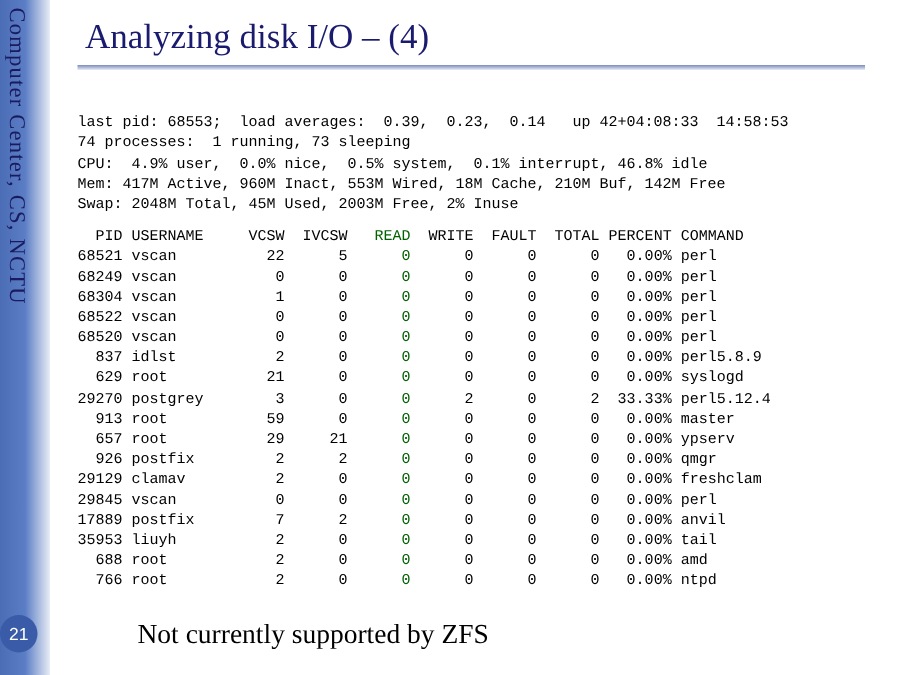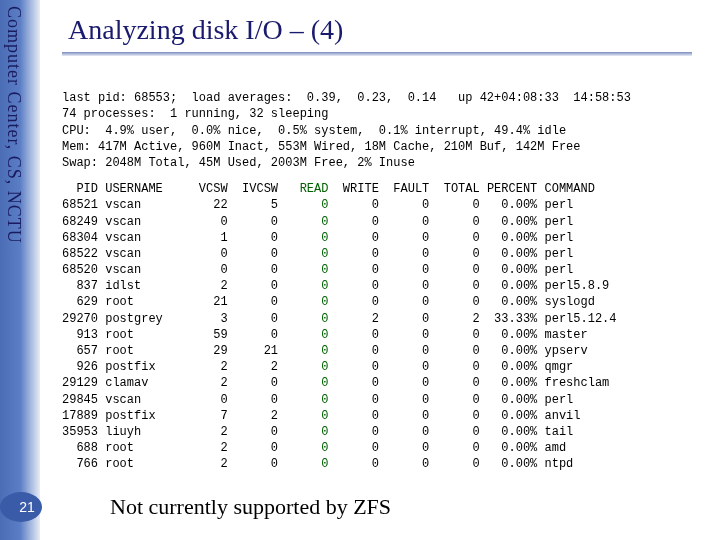--- a/index.html
+++ b/index.html
@@ -38,21 +38,20 @@
     bottom: 18px;
     width: 30px;
     height: 30px;
     background: #3a5ca8;
     border-radius: 50%;
     color: #fff;
     font-size: 14px;
     display: flex;
     align-items: center;
     justify-content: center;
-    padding-left: 12px;
   }
   .main {
     position: absolute;
     left: 50px;
     top: 0;
     width: 660px;
     height: 540px;
   }
   .title {
     font-family: "Times New Roman", serif;
@@ -104,19 +103,19 @@
   <div class="sidebar-text">Computer Center, CS, NCTU</div>
   <div class="page-number">21</div>
 </div>
 
 <div class="main">
   <div class="title">Analyzing disk I/O – (4)</div>
   <div class="title-underline"></div>
 
   <div class="terminal">
 <div class="header-block"><span>last pid: 68553;  load averages:  0.39,  0.23,  0.14   up 42+04:08:33  14:58:53</span>
-<span>74 processes:  1 running, 32 sleeping</span>
-<span>CPU:  4.9% user,  0.0% nice,  0.5% system,  0.1% interrupt, 49.4% idle</span>
+<span>74 processes:  1 running, 73 sleeping</span>
+<span>CPU:  4.9% user,  0.0% nice,  0.5% system,  0.1% interrupt, 46.8% idle</span>
 <span>Mem: 417M Active, 960M Inact, 553M Wired, 18M Cache, 210M Buf, 142M Free</span>
 <span>Swap: 2048M Total, 45M Used, 2003M Free, 2% Inuse</span></div><div id="proc-table"><span class="table-row">  PID USERNAME     VCSW  IVCSW<span class="col-head">   READ</span>  WRITE  FAULT  TOTAL PERCENT COMMAND</span><span class="table-row">68521 vscan          22      5<span class="col-head">      0</span>      0      0      0   0.00% perl</span><span class="table-row">68249 vscan           0      0<span class="col-head">      0</span>      0      0      0   0.00% perl</span><span class="table-row">68304 vscan           1      0<span class="col-head">      0</span>      0      0      0   0.00% perl</span><span class="table-row">68522 vscan           0      0<span class="col-head">      0</span>      0      0      0   0.00% perl</span><span class="table-row">68520 vscan           0      0<span class="col-head">      0</span>      0      0      0   0.00% perl</span><span class="table-row">  837 idlst           2      0<span class="col-head">      0</span>      0      0      0   0.00% perl5.8.9</span><span class="table-row">  629 root           21      0<span class="col-head">      0</span>      0      0      0   0.00% syslogd</span><span class="table-row">29270 postgrey        3      0<span class="col-head">      0</span>      2      0      2  33.33% perl5.12.4</span><span class="table-row">  913 root           59      0<span class="col-head">      0</span>      0      0      0   0.00% master</span><span class="table-row">  657 root           29     21<span class="col-head">      0</span>      0      0      0   0.00% ypserv</span><span class="table-row">  926 postfix         2      2<span class="col-head">      0</span>      0      0      0   0.00% qmgr</span><span class="table-row">29129 clamav          2      0<span class="col-head">      0</span>      0      0      0   0.00% freshclam</span><span class="table-row">29845 vscan           0      0<span class="col-head">      0</span>      0      0      0   0.00% perl</span><span class="table-row">17889 postfix         7      2<span class="col-head">      0</span>      0      0      0   0.00% anvil</span><span class="table-row">35953 liuyh           2      0<span class="col-head">      0</span>      0      0      0   0.00% tail</span><span class="table-row">  688 root            2      0<span class="col-head">      0</span>      0      0      0   0.00% amd</span><span class="table-row">  766 root            2      0<span class="col-head">      0</span>      0      0      0   0.00% ntpd</span></div></div>
 
   <div class="footnote">Not currently supported by ZFS</div>
 </div>
 
 </body></html>

